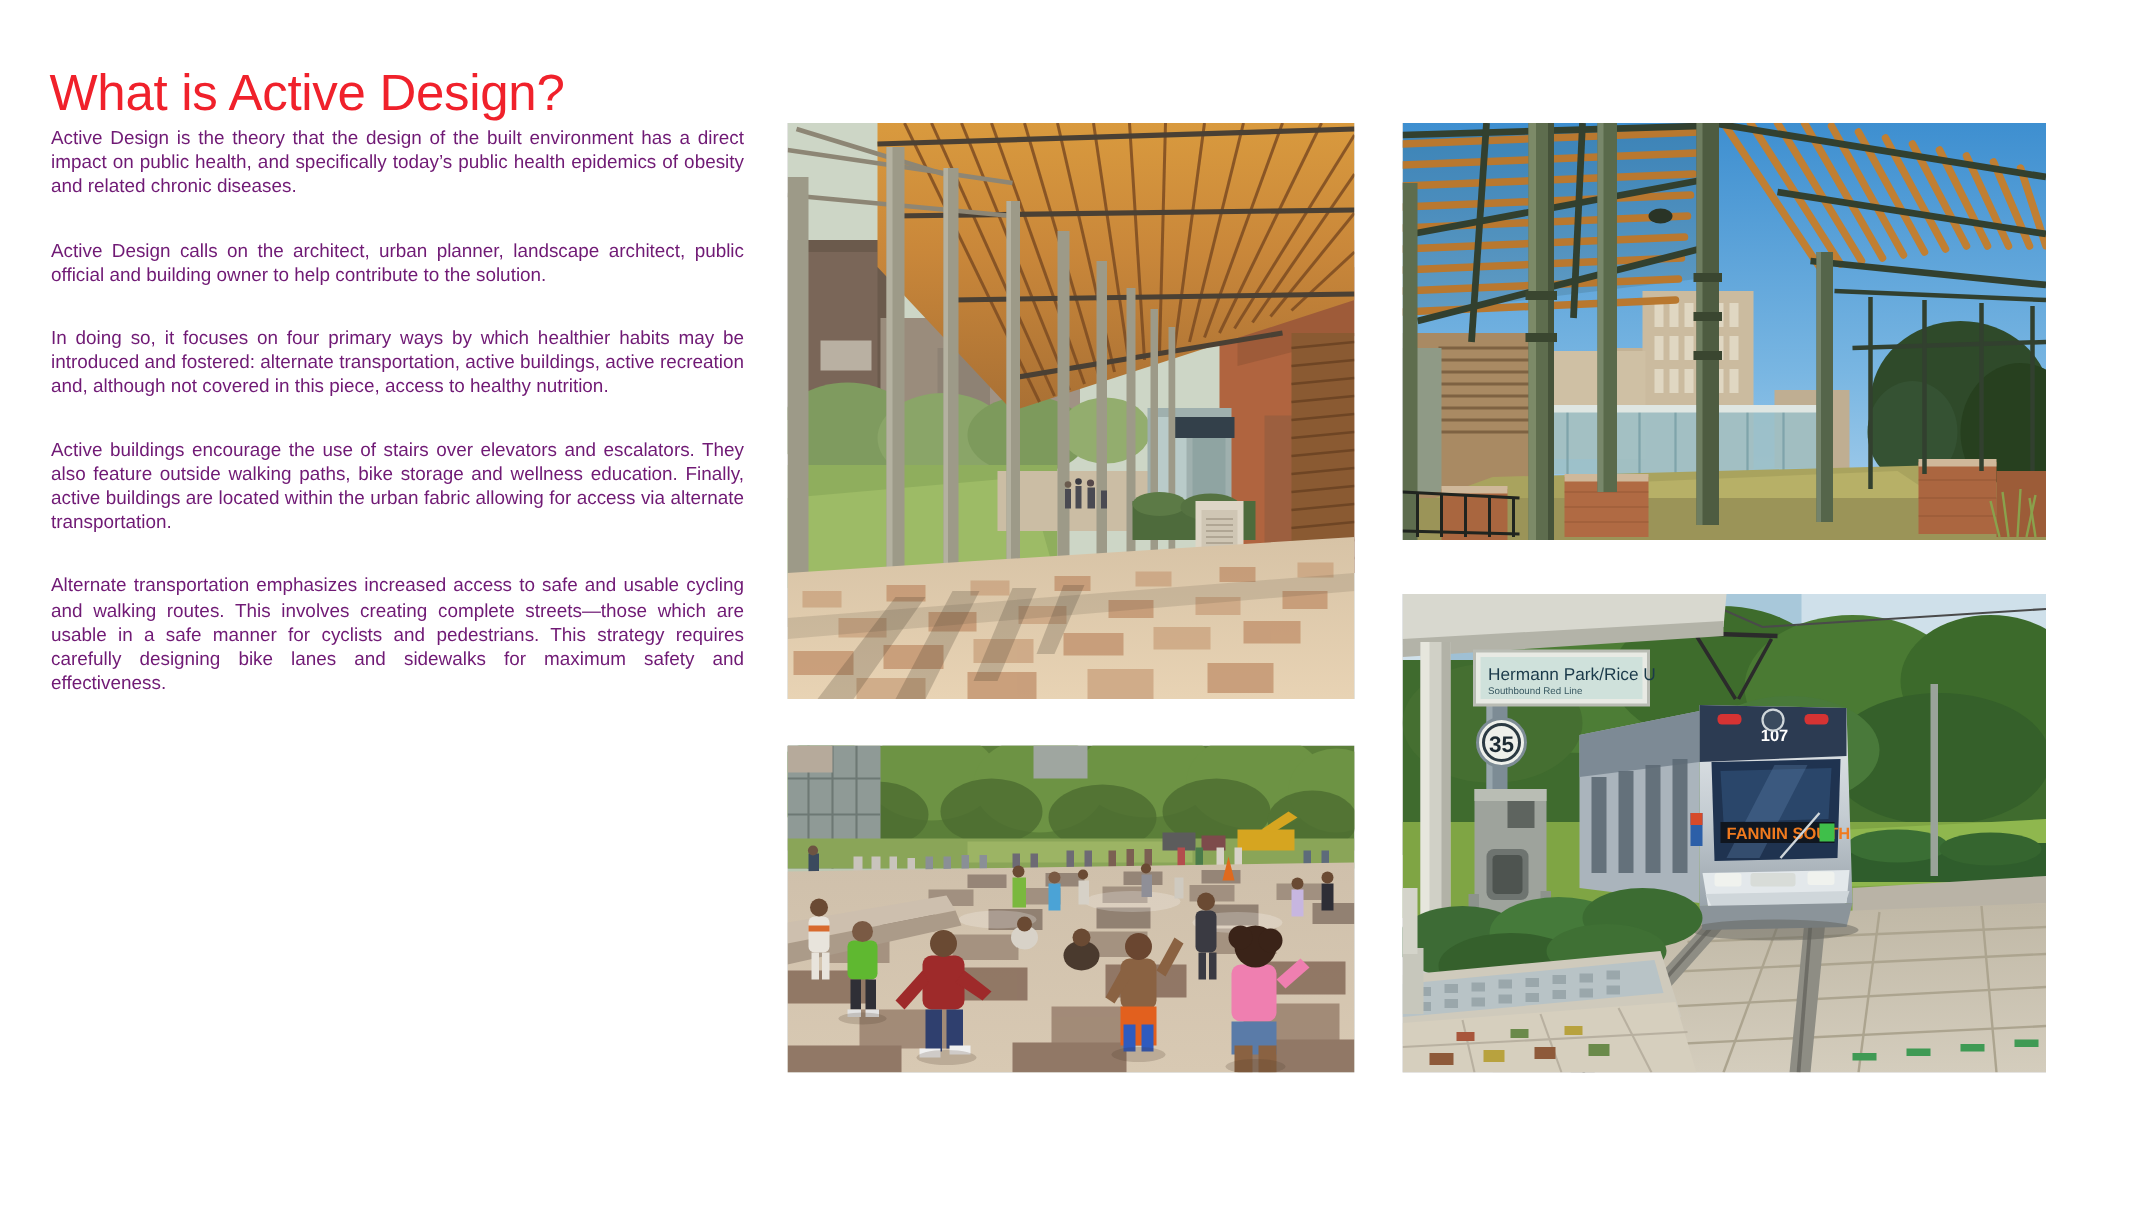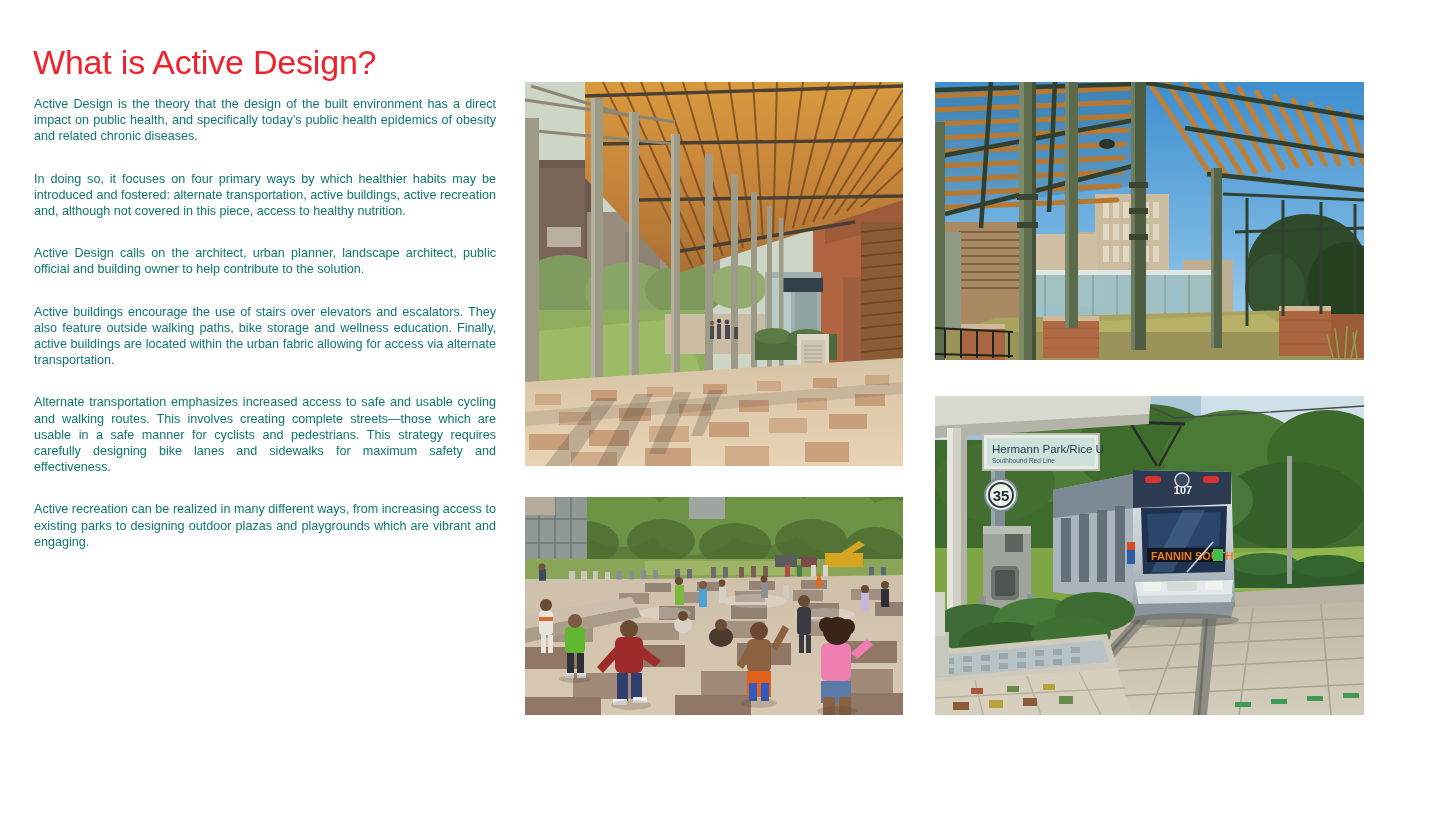--- a/index.html
+++ b/index.html
@@ -35,24 +35,24 @@
   }
 
   
   .copy-column {
     position: absolute;
     left: 34px;
     top: 80px;
     width: 462px;
   }
   .copy-paragraph {
-    margin: 16px 0 26px 0;
+    margin: 4px 0 26px 0;
     font-size: 12.6px;
     line-height: 16.2px;
-    color: #0f766e;
+    color: #701a75;
     text-align: justify;
     text-justify: inter-word;
   }
   .copy-paragraph:last-child { margin-bottom: 0; }
 
   
   .photo {
     position: absolute;
     overflow: hidden;
     background: #cfcfcf;
@@ -71,25 +71,24 @@
 </style>
 </head>
 <body>
 
 <div class="slide">
 
   <h1 class="slide-title">What is Active Design?</h1>
 
   <div class="copy-column">
     <p class="copy-paragraph">Active Design is the theory that the design of the built environment has a direct impact on public health, and specifically today’s public health epidemics of obesity and related chronic diseases.</p>
+    <p class="copy-paragraph">Active Design calls on the architect, urban planner, landscape architect, public official and building owner to help contribute to the solution.</p>
     <p class="copy-paragraph">In doing so, it focuses on four primary ways by which healthier habits may be introduced and fostered: alternate transportation, active buildings, active recreation and, although not covered in this piece, access to healthy nutrition.</p>
-    <p class="copy-paragraph">Active Design calls on the architect, urban planner, landscape architect, public official and building owner to help contribute to the solution.</p>
     <p class="copy-paragraph">Active buildings encourage the use of stairs over elevators and escalators. They also feature outside walking paths, bike storage and wellness education. Finally, active buildings are located within the urban fabric allowing for access via alternate transportation.</p>
     <p class="copy-paragraph">Alternate transportation emphasizes increased access to safe and usable cycling and walking routes.  This involves creating complete streets—those which are usable in a safe manner for cyclists and pedestrians. This strategy requires carefully designing bike lanes and sidewalks for maximum safety and effectiveness.</p>
-    <p class="copy-paragraph">Active recreation can be realized in many different ways, from increasing access to existing parks to designing outdoor plazas and playgrounds which are vibrant and engaging.</p>
   </div>
 
   <div class="photo" id="photo-pavilion">
     <svg viewBox="0 0 378 384" preserveAspectRatio="none">
       <defs>
         <linearGradient id="woodCeil" x1="0" y1="0" x2="0" y2="1">
           <stop offset="0%" stop-color="#d99a3e"></stop>
           <stop offset="45%" stop-color="#c9873a"></stop>
           <stop offset="100%" stop-color="#a97034"></stop>
         </linearGradient>

